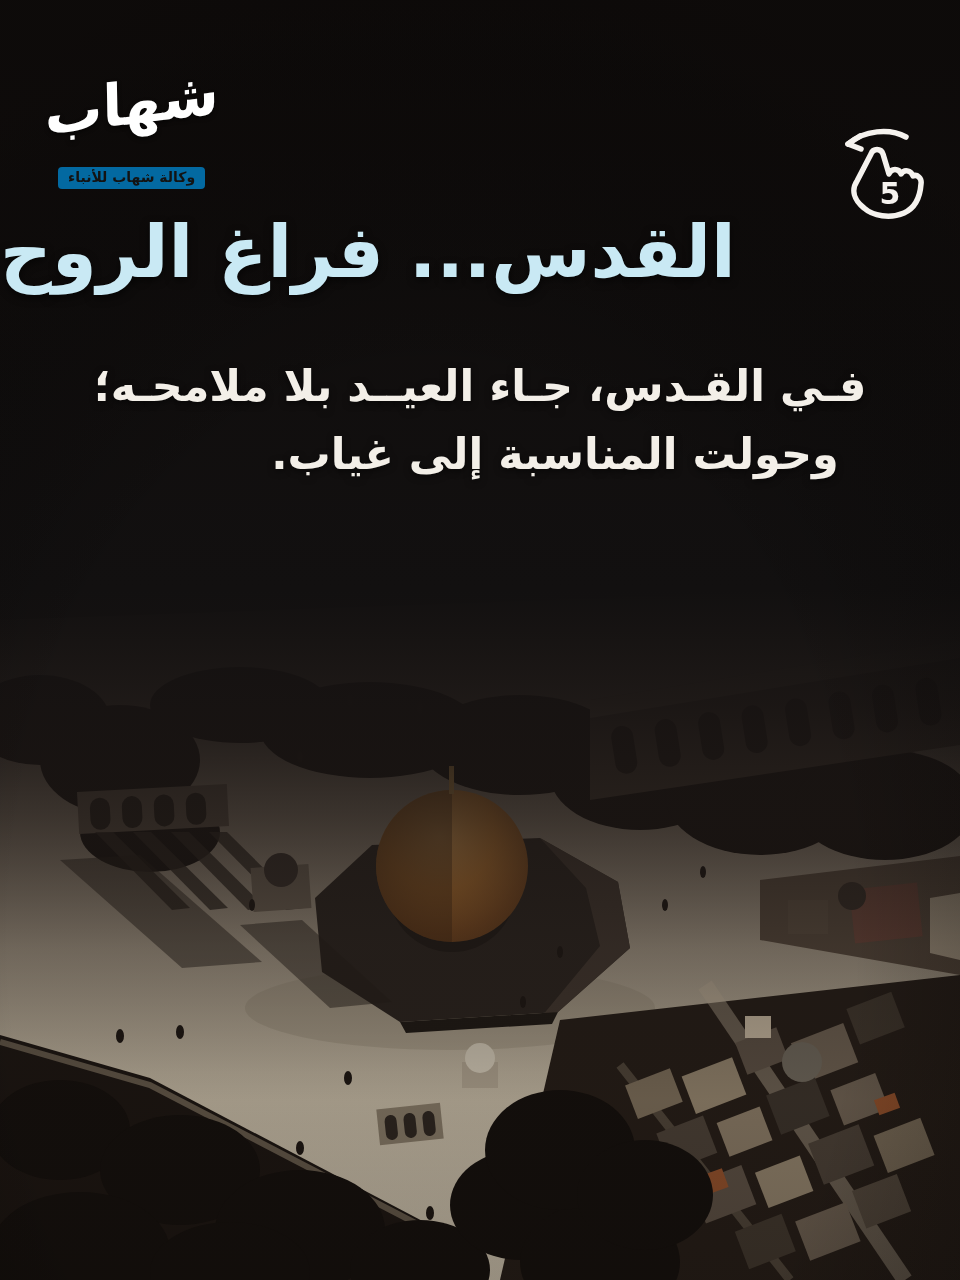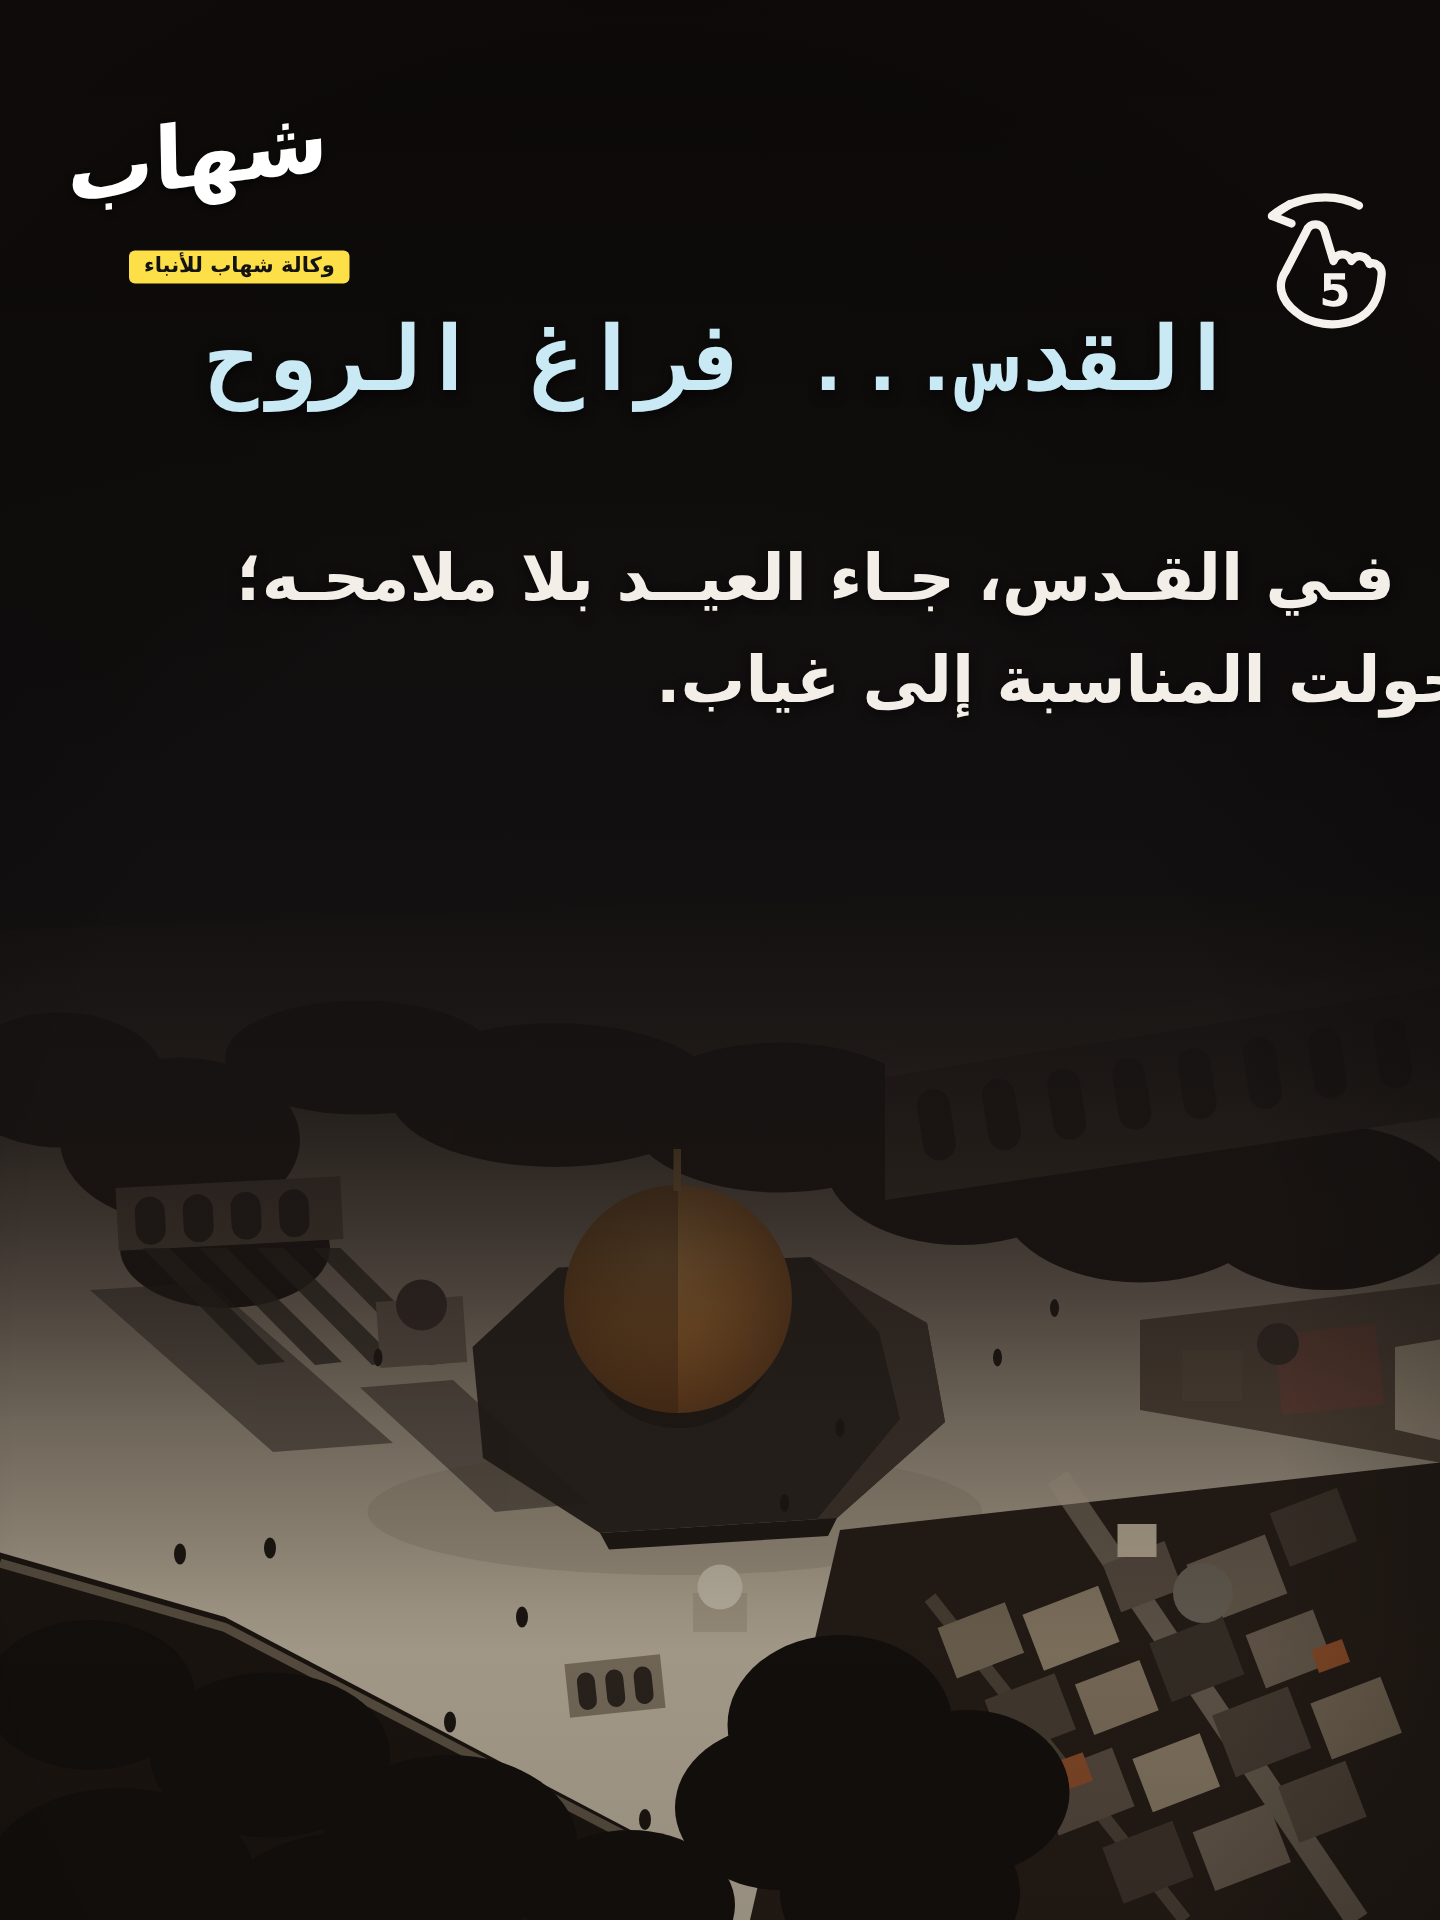--- a/index.html
+++ b/index.html
@@ -10,42 +10,41 @@
   svg.bg{position:absolute;inset:0;display:block;}
 
   
   .logo-block{position:absolute;left:44px;top:58px;width:170px;text-align:center;color:#ffffff;}
   .logo-script{
     display:block;font-size:58px;font-weight:bold;line-height:1.6;
     transform:rotate(-7deg) skewX(-6deg);
     text-shadow:0 2px 4px rgba(0,0,0,.55);
   }
   .logo-tag{
-    position:absolute;left:58px;top:167px;background:#fde047;color:#131313;
+    position:absolute;left:58px;top:167px;background:#0369a1;color:#131313;
     font-size:14px;font-weight:bold;padding:3px 10px 4px;border-radius:4px;
-    direction:rtl;white-space:nowrap;line-height:1.1;margin-left:28px;
+    direction:rtl;white-space:nowrap;line-height:1.1;
   }
 
   
   .swipe{position:absolute;left:826px;top:120px;width:104px;height:100px;}
   .swipe svg{display:block;width:100%;height:100%;}
   .swipe text{font-family:"DejaVu Sans",sans-serif;font-weight:bold;}
 
   
   .title{
-    position:absolute;top:206px;left:0;right:0;text-align:center;direction:rtl;
-    color:#c9e9f4;font-size:60px;font-weight:bold;line-height:1.3;
+    position:absolute;top:206px;left:0;right:0;text-align:left;direction:rtl;
+    color:#c9e9f4;font-size:72px;font-weight:bold;line-height:1.3;
     text-shadow:0 3px 8px rgba(0,0,0,.6);
-    font-family:Liberation Mono, monospace;
   }
 
   
   .body-text{
     position:absolute;top:352px;left:30px;right:30px;direction:rtl;
-    color:#f3efe8;font-weight:bold;font-size:43px;
+    color:#f3efe8;font-weight:bold;font-size:43px;text-align:center;
     text-shadow:0 2px 7px rgba(0,0,0,.55);
   }
   .body-text .line{height:68px;line-height:68px;white-space:nowrap;}
   .body-text .line.last{position:relative;left:75px;}
 </style>
 </head>
 <body>
 
 <div class="page">
 

